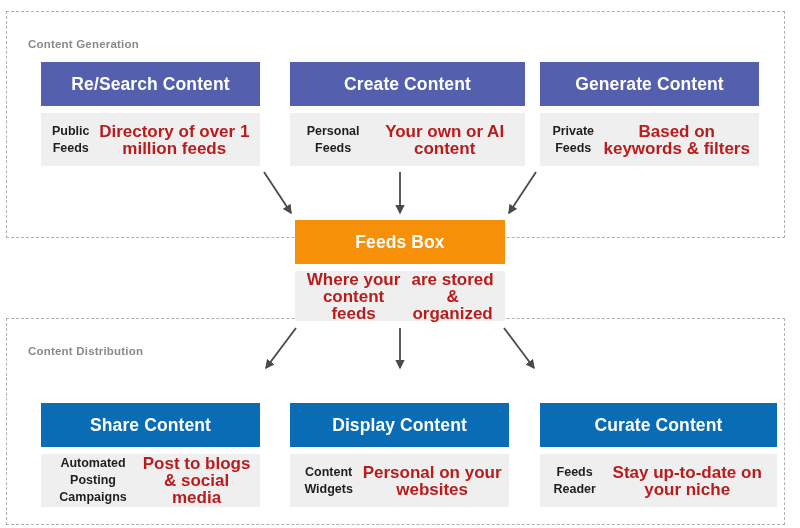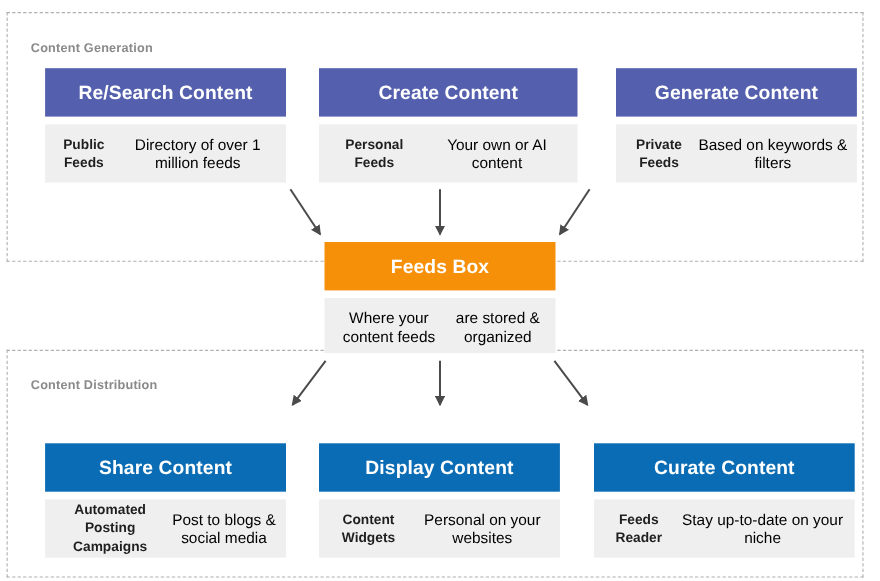--- a/index.html
+++ b/index.html
@@ -91,36 +91,36 @@
     color: #2b2b2b;
     padding: 6px 6px;
   }
   .card-body .b-title {
     font-size: 12.5px;
     font-weight: bold;
     line-height: 17px;
     color: #1f1f1f;
   }
   .card-body .b-sub {
-    font-size: 14px;
-    font-weight: normal;
+    font-size: 17px;
+    font-weight: bold;
     line-height: 17px;
-    color: #000000;
+    color: #b91c1c;
   }
   .gap { height: 7px; }
 
   
   #card-research { left: 41px;  top: 62px; width: 219px; }
   #card-create   { left: 290px; top: 62px; width: 235px; }
-  #card-generate { left: 540px; top: 62px; width: 219px; margin-left: 20px; }
+  #card-generate { left: 540px; top: 62px; width: 219px; }
   .top-body { height: 53px; }
 
   
   #card-feedsbox { left: 295px; top: 220px; width: 210px; }
-  #card-feedsbox .card-body { height: 50px; align-items: flex-end; }
+  #card-feedsbox .card-body { height: 50px; }
 
   
   #card-share   { left: 41px;  top: 375px; width: 219px; }
   #card-display { left: 290px; top: 375px; width: 219px; }
   #card-curate  { left: 540px; top: 375px; width: 237px; }
   .bottom-body { height: 53px; }
 
   
   #arrow-layer {
     position: absolute;

